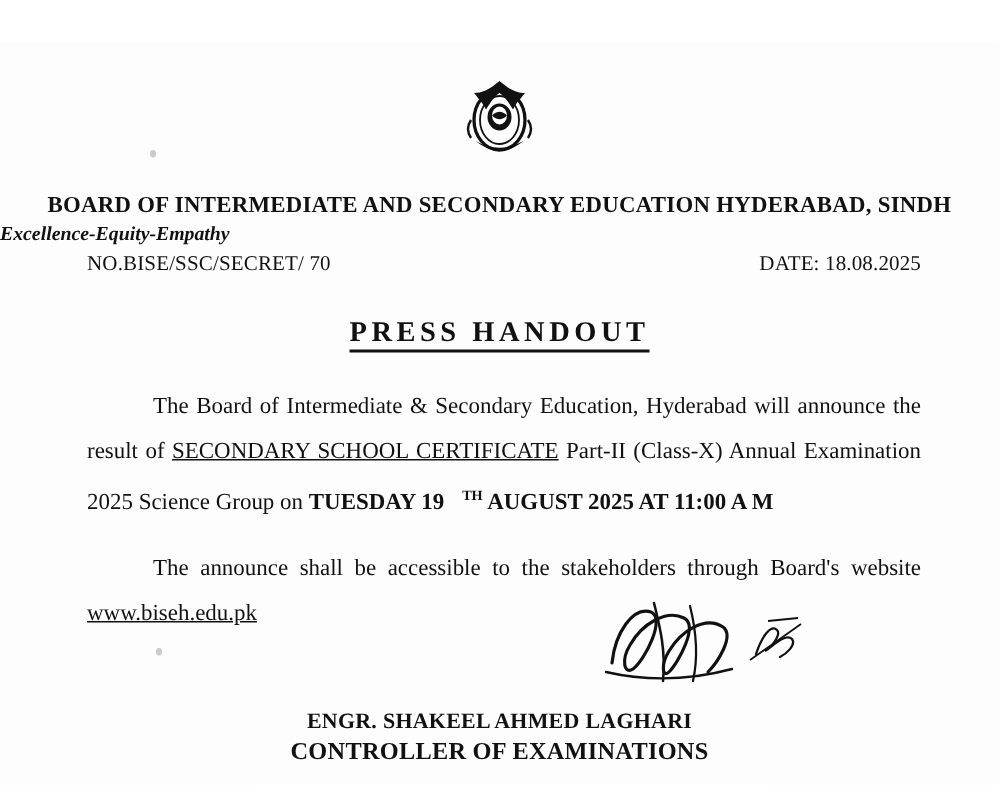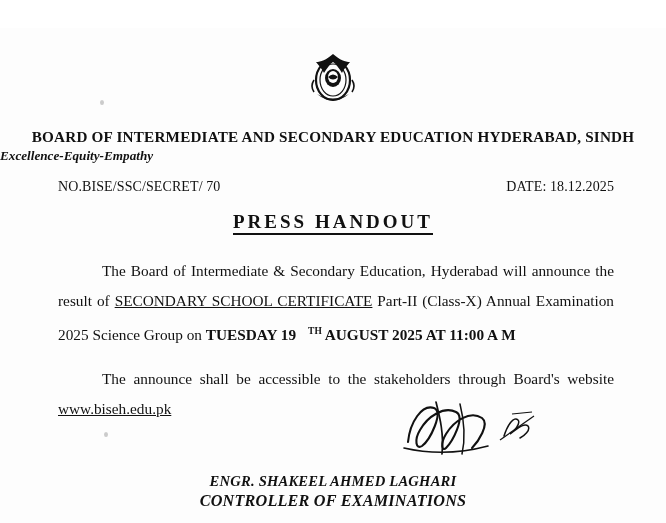--- a/index.html
+++ b/index.html
@@ -65,21 +65,21 @@
     left: 0;
     width: 666px;
     text-align: left;
     font-style: italic;
     font-weight: bold;
     font-size: 13.2px;
   }
 
   .ref-row {
     position: absolute;
-    top: 151px;
+    top: 141px;
     left: 58px;
     width: 556px;
     display: flex;
     justify-content: space-between;
     align-items: baseline;
     font-size: 14px;
   }
   .ref-no { letter-spacing: .1px; }
   .ref-date { letter-spacing: .1px; }
 
@@ -128,21 +128,20 @@
   .signoff {
     position: absolute;
     top: 443px;
     left: 0;
     width: 666px;
     text-align: center;
     font-weight: bold;
     font-size: 14.6px;
     line-height: 20px;
     letter-spacing: .2px;
-    font-style: italic;
   }
   .signoff .line2 { font-size: 16.2px; }
 </style>
 </head>
 <body>
 
 <div class="page">
 
   <div class="speck" style="left:100px;top:72px;width:4px;height:5px;"></div>
   <div class="speck" style="left:104px;top:404px;width:4px;height:5px;"></div>
@@ -161,21 +160,21 @@
         <path d="M48 30 q4 6 0 12" fill="none" stroke="#111" stroke-width="1.6"></path>
       </svg>
     </span>
   </div>
 
   <div class="board-title">BOARD OF INTERMEDIATE AND SECONDARY EDUCATION HYDERABAD, SINDH</div>
   <div class="motto">Excellence-Equity-Empathy</div>
 
   <div class="ref-row">
     <div class="ref-no">NO.BISE/SSC/SECRET/ 70</div>
-    <div class="ref-date">DATE: 18.12.2025</div>
+    <div class="ref-date">DATE: 18.08.2025</div>
   </div>
 
   <div class="handout-title">
     <span>PRESS HANDOUT</span>
   </div>
 
   <div class="body">
     <p class="indent">
       <span>The Board of Intermediate &amp; Secondary Education, Hyderabad will announce the result of </span><span class="u">SECONDARY SCHOOL CERTIFICATE</span><span> Part-II (Class-X) Annual Examination 2025 Science Group on </span><span class="b">TUESDAY 19</span><sup>TH</sup><span class="b"> AUGUST 2025 AT 11:00 A M</span>
     </p>

